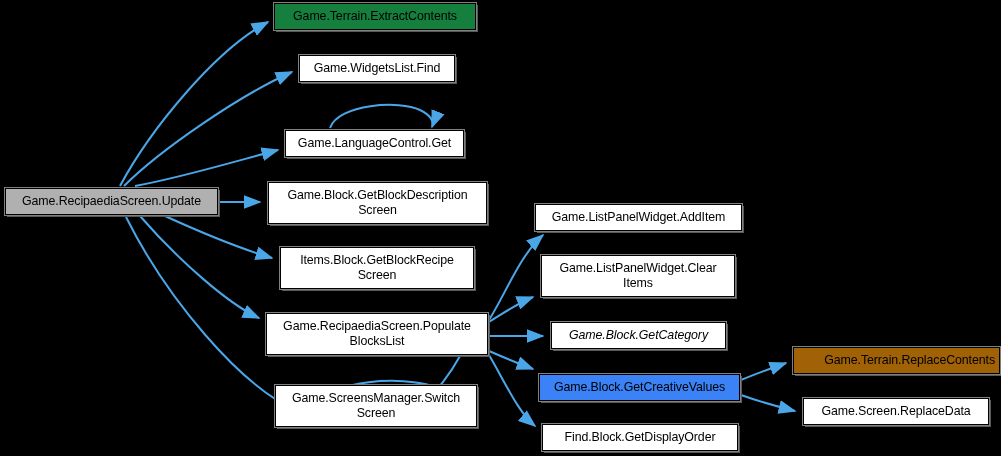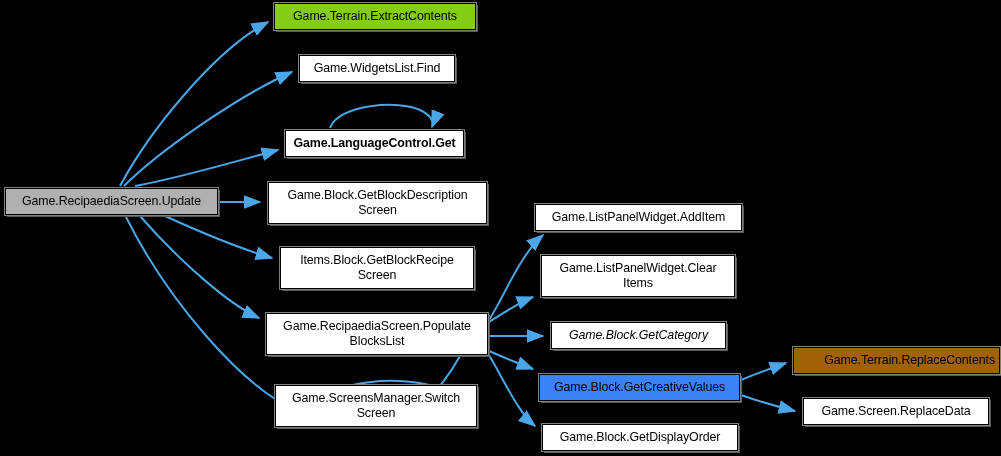--- a/index.html
+++ b/index.html
@@ -76,33 +76,33 @@
         <path d="M 489 351 C 505 358 520 364 533 369" fill="none" stroke="#4ba6e8" stroke-width="2" marker-end="url(#arrowhead)"></path>
         <path d="M 489 355 C 505 382 518 412 535 426" fill="none" stroke="#4ba6e8" stroke-width="2" marker-end="url(#arrowhead)"></path>
         <path d="M 460 356 C 448 378 430 398 420 408" fill="none" stroke="#4ba6e8" stroke-width="2" marker-end="url(#arrowhead)"></path>
         <path d="M 321 404 C 330 380 402 376 432 386 C 443 392 446 398 444 403" fill="none" stroke="#4ba6e8" stroke-width="2" marker-end="url(#arrowhead)"></path>
         <path d="M 741 380 C 755 374 772 368 786 363" fill="none" stroke="#4ba6e8" stroke-width="2" marker-end="url(#arrowhead)"></path>
         <path d="M 741 395 C 755 400 775 406 795 411" fill="none" stroke="#4ba6e8" stroke-width="2" marker-end="url(#arrowhead)"></path>
       </g>
   </svg>
   <div id="nodes-group">
       <div class="node root" style="left: 5px; top: 188px; width: 213px; height: 27px; background: rgb(176, 176, 176);"><span class="node-label">Game.RecipaediaScreen.Update</span></div>
-      <div class="node" style="left: 274px; top: 3px; width: 202px; height: 27px; background: #84cc16;"><span class="node-label">Game.Terrain.ExtractContents</span></div>
+      <div class="node" style="left: 274px; top: 3px; width: 202px; height: 27px; background: #15803d;"><span class="node-label">Game.Terrain.ExtractContents</span></div>
       <div class="node" style="left: 299px; top: 55px; width: 156px; height: 27px; background: rgb(255, 255, 255);"><span class="node-label">Game.WidgetsList.Find</span></div>
-      <div class="node" style="left: 285px; top: 130px; width: 179px; height: 27px; background: rgb(255, 255, 255); font-weight: bold;"><span class="node-label">Game.LanguageControl.Get</span></div>
+      <div class="node" style="left: 285px; top: 130px; width: 179px; height: 27px; background: rgb(255, 255, 255);"><span class="node-label">Game.LanguageControl.Get</span></div>
       <div class="node" style="left: 268px; top: 182px; width: 219px; height: 42px; background: rgb(255, 255, 255);"><span class="node-label">Game.Block.GetBlockDescription
 Screen</span></div>
       <div class="node" style="left: 280px; top: 247px; width: 194px; height: 42px; background: rgb(255, 255, 255);"><span class="node-label">Items.Block.GetBlockRecipe
 Screen</span></div>
       <div class="node" style="left: 266px; top: 313px; width: 222px; height: 42px; background: rgb(255, 255, 255); justify-content: center;"><span class="node-label">Game.RecipaediaScreen.Populate
 BlocksList</span></div>
       <div class="node" style="left: 275px; top: 385px; width: 202px; height: 42px; background: #ffffff;"><span class="node-label">Game.ScreensManager.Switch
 Screen</span></div>
       <div class="node" style="left: 535px; top: 204px; width: 207px; height: 27px; background: rgb(255, 255, 255);"><span class="node-label">Game.ListPanelWidget.AddItem</span></div>
       <div class="node" style="left: 541px; top: 255px; width: 194px; height: 42px; background: rgb(255, 255, 255);"><span class="node-label">Game.ListPanelWidget.Clear
 Items</span></div>
       <div class="node" style="left: 551px; top: 322px; width: 175px; height: 27px; background: rgb(255, 255, 255); font-style: italic;"><span class="node-label">Game.Block.GetCategory</span></div>
       <div class="node" style="left: 539px; top: 374px; width: 201px; height: 27px; background: #3b82f6;"><span class="node-label">Game.Block.GetCreativeValues</span></div>
-      <div class="node" style="left: 542px; top: 424px; width: 196px; height: 27px; background: rgb(255, 255, 255);"><span class="node-label">Game.Block.GetDisplayOrder</span></div>
+      <div class="node" style="left: 542px; top: 424px; width: 196px; height: 27px; background: rgb(255, 255, 255);"><span class="node-label">Find.Block.GetDisplayOrder</span></div>
       <div class="node" style="left: 793px; top: 347px; width: 207px; height: 27px; background: #a16207; justify-content: flex-end;"><span class="node-label">Game.Terrain.ReplaceContents</span></div>
       <div class="node" style="left: 803px; top: 398px; width: 186px; height: 27px; background: rgb(255, 255, 255);"><span class="node-label">Game.Screen.ReplaceData</span></div>
     </div>
 </div>
 
 </body></html>

